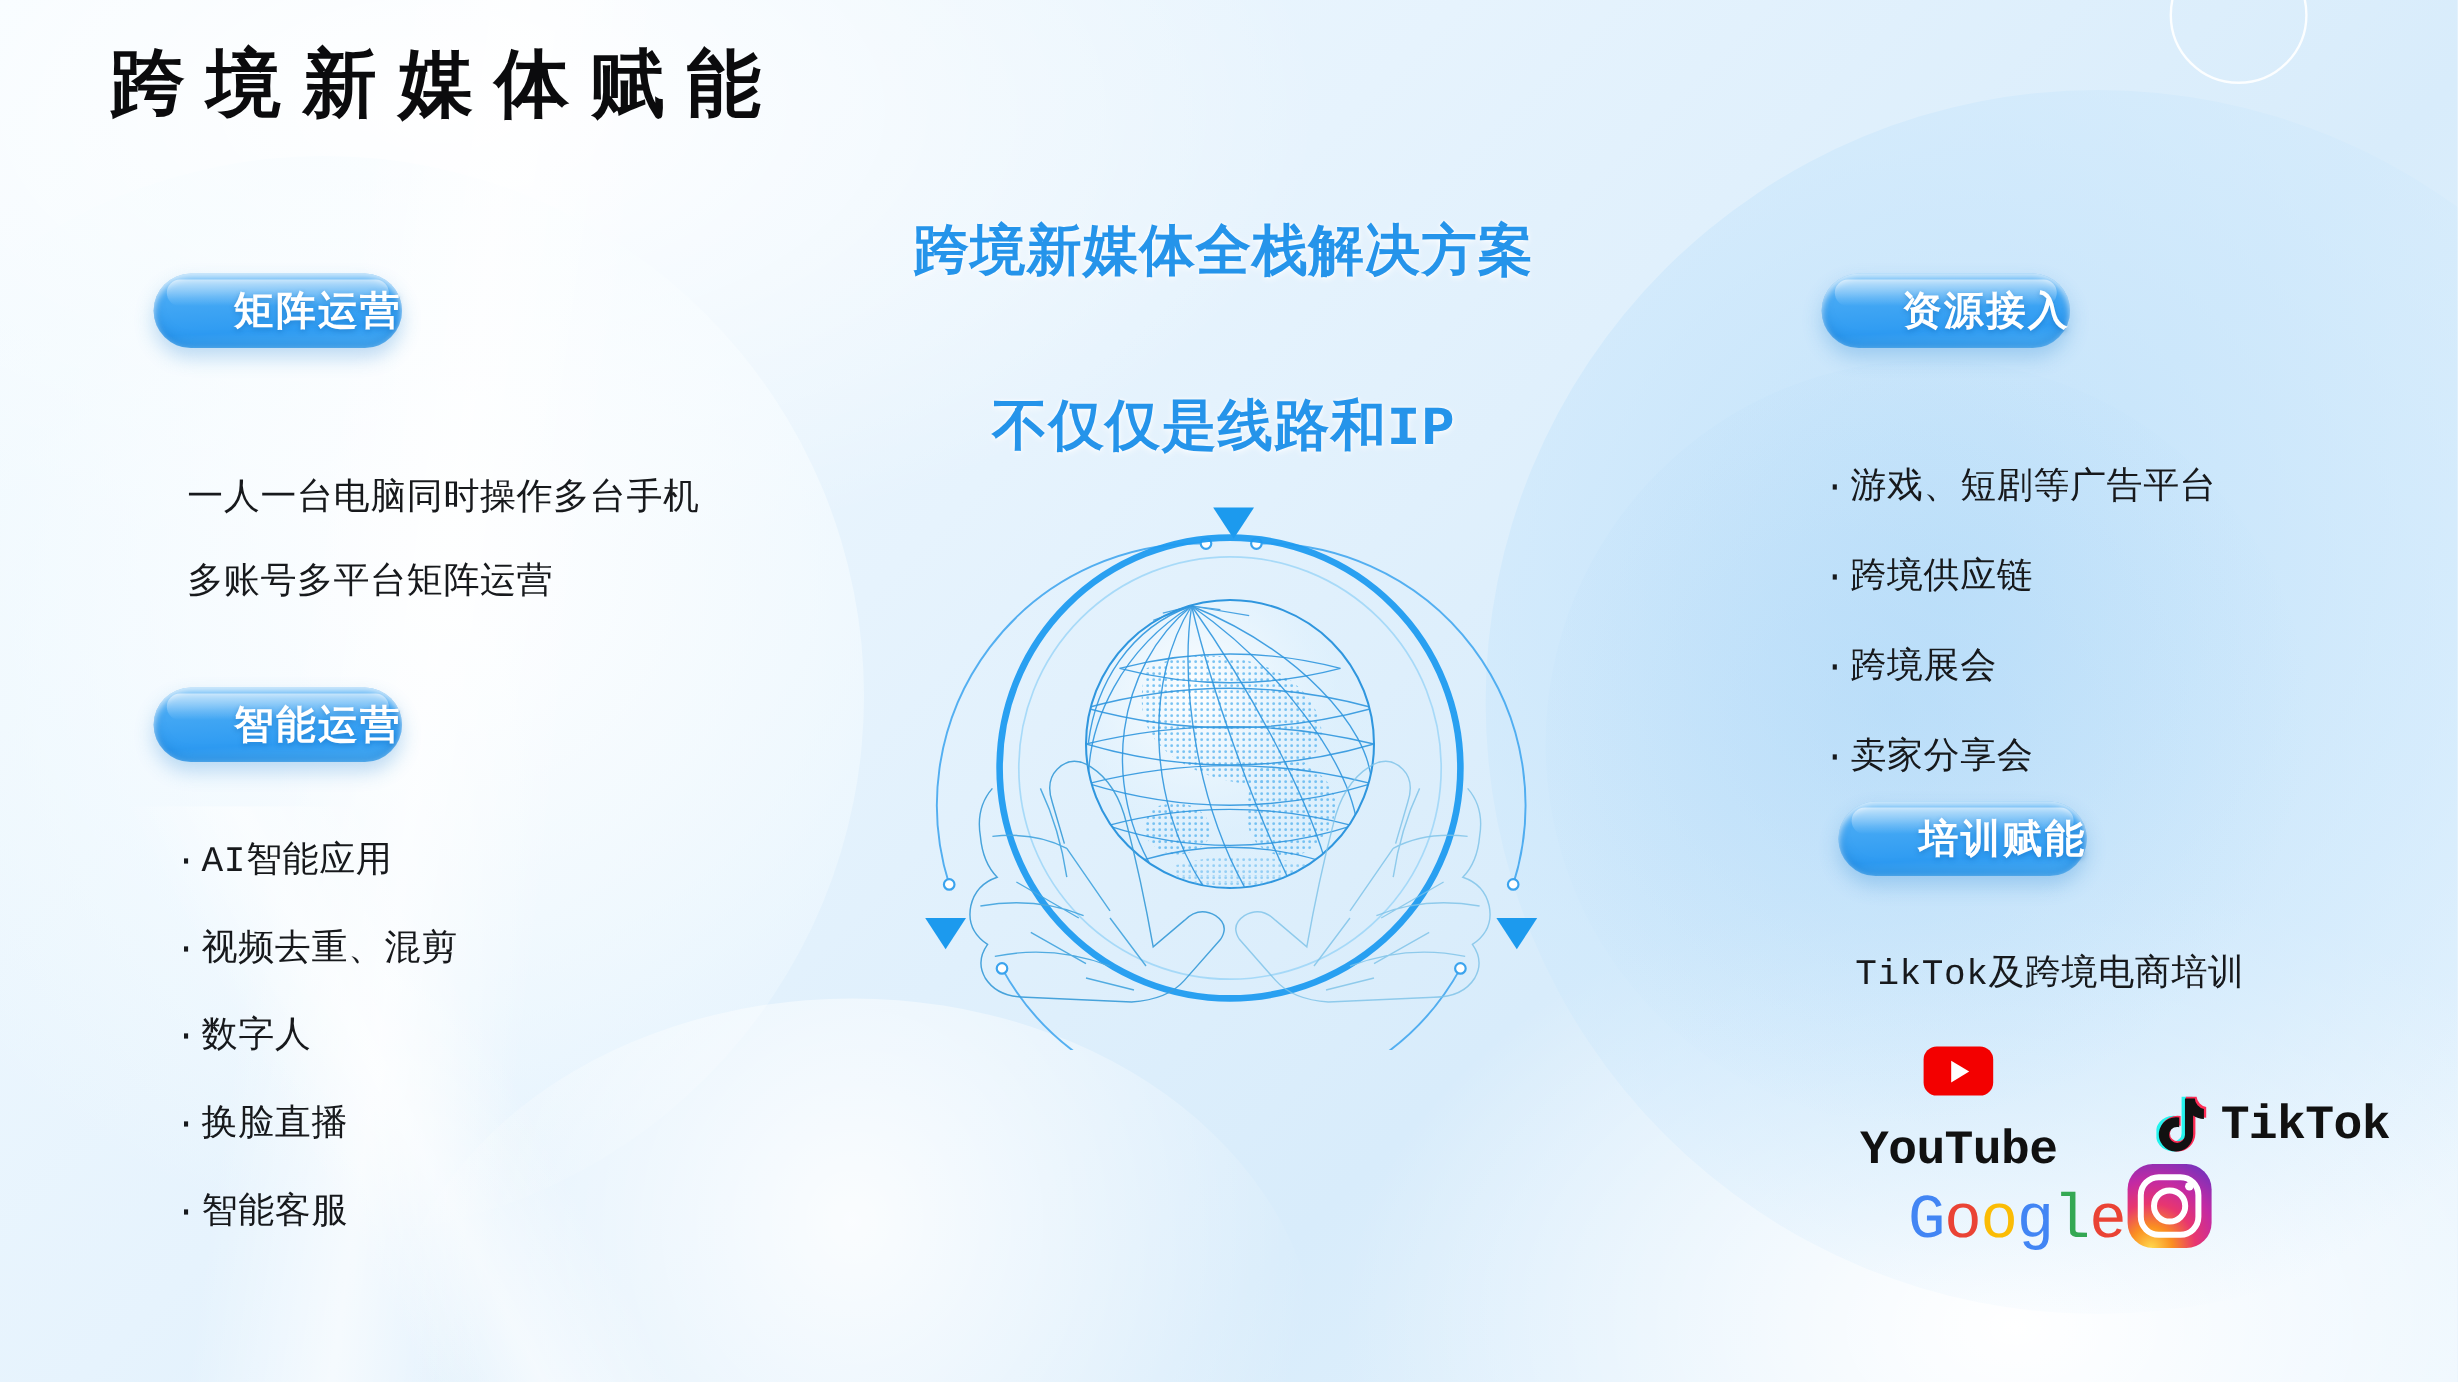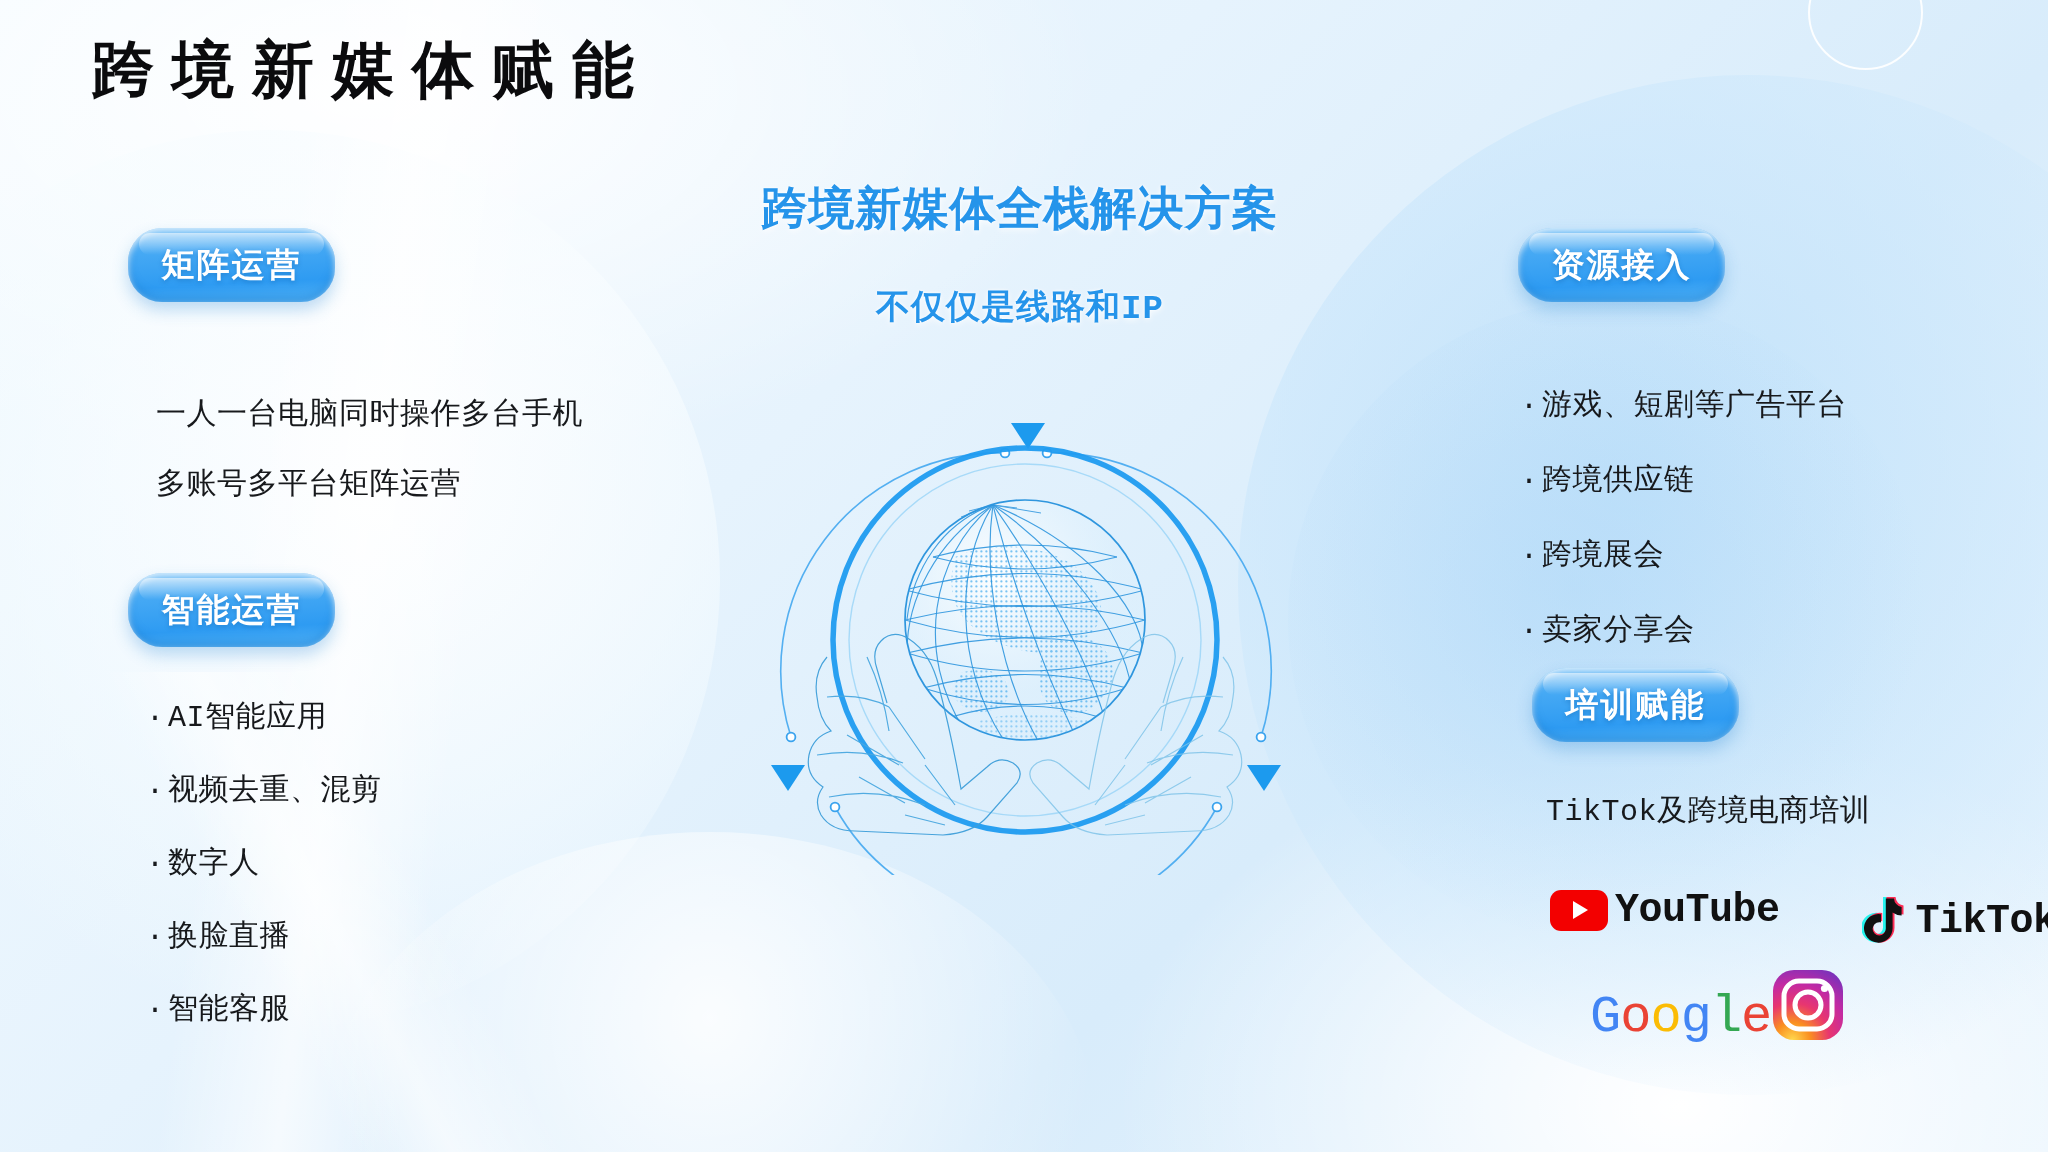--- a/index.html
+++ b/index.html
@@ -63,38 +63,38 @@
   .center-col {
     position:absolute; left:640px; top:178px; width:760px;
     text-align:center;
   }
   .headline {
     font-size:46px; font-weight:bold; color:#2594ea;
     letter-spacing:1px; white-space:nowrap;
     text-shadow:0 0 3px rgba(255,255,255,.95), 0 2px 6px rgba(255,255,255,.8);
   }
   .subheadline {
-    margin-top:44px;
-    font-size:34px; font-weight:bold; color:#2594ea;
+    margin-top:84px;
+    font-size:46px; font-weight:bold; color:#2594ea;
     letter-spacing:1px; white-space:nowrap;
     text-shadow:0 0 3px rgba(255,255,255,.95), 0 2px 6px rgba(255,255,255,.8);
   }
   
   #globe-graphic { position:absolute; left:755px; top:405px; width:540px; height:470px; }
   
   .pill {
     position:absolute;
-    height:74px;
+    height:62px;
     border-radius:34px;
     background:linear-gradient(177deg,#7cc4f8 0%,#46a9f4 30%,#2e9bf2 72%,#52b2f6 100%);
     box-shadow:
       0 8px 16px rgba(46,140,215,.30),
       inset 0 3px 6px rgba(255,255,255,.75),
       inset 0 -5px 9px rgba(21,116,196,.38);
-    display:flex; align-items:center; justify-content:center;
+    display:flex; align-items:center; justify-content:flex-end;
   }
   .pill::before {
     content:""; position:absolute; left:11px; right:11px; top:5px; height:22px;
     border-radius:20px;
     background:linear-gradient(180deg, rgba(255,255,255,.58), rgba(255,255,255,0));
     pointer-events:none;
   }
   .pill-label {
     position:relative;
     font-size:33px; font-weight:bold; color:#fff; letter-spacing:2px;
@@ -107,21 +107,21 @@
     font-size:30px; color:#17191c; white-space:nowrap; letter-spacing:.5px;
   }
   .bullet-list { position:absolute; }
   .bullet-item {
     display:flex; align-items:baseline;
     font-size:30px; color:#17191c; letter-spacing:.5px; white-space:nowrap;
   }
   .bullet-dot { width:22px; color:#17191c; font-size:30px; }
   
   .logo-row { position:absolute; display:flex; align-items:center; }
-  .yt-wrap { display:flex; align-items:center; gap:7px; }
+  .yt-wrap { display:flex; align-items:center; gap:24px;flex-direction:column; }
   .yt-badge {
     width:58px; height:41px; border-radius:11px; background:#f30000;
     display:flex; align-items:center; justify-content:center;
   }
   .yt-tri {
     width:0; height:0; border-left:15px solid #fff;
     border-top:9px solid transparent; border-bottom:9px solid transparent;
     margin-left:3px;
   }
   .wordmark { font-size:40px; font-weight:bold; color:#111; letter-spacing:-.5px; }

